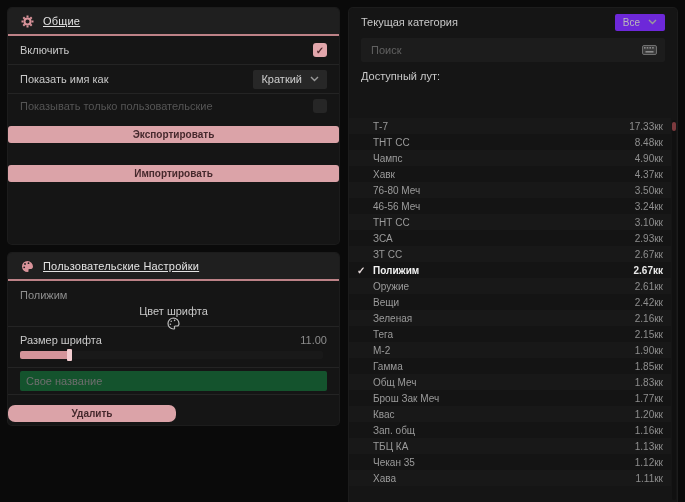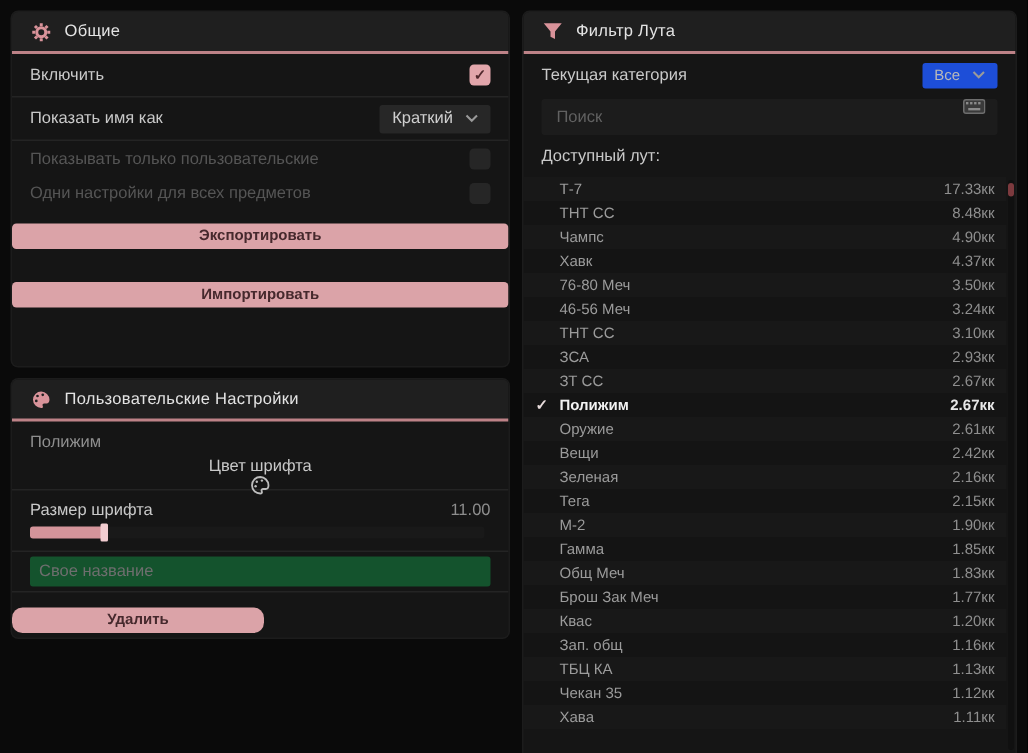--- a/index.html
+++ b/index.html
@@ -10,41 +10,41 @@
     color:#cfcfcf;font-size:11px;
   }
   .panel{
     position:absolute;background:#151515;border-radius:4px;
     box-shadow:0 0 0 1px #1c1c1c;overflow:hidden;
   }
   .panel-header{
     height:26px;background:#1f1f1f;display:flex;align-items:center;
     padding:0 12px;gap:9px;border-bottom:2px solid #bd8287;
   }
-  .panel-title{color:#e3e3e3;font-size:11px;letter-spacing:.2px;}
+  .panel-title{color:#e3e3e3;font-size:11px;letter-spacing:.2px;text-decoration:underline;}
   .hicon{width:14px;height:14px;display:flex;align-items:center;justify-content:center;}
   .row{
     display:flex;align-items:center;justify-content:space-between;
     padding:0 12px;
   }
   .sep{border-bottom:1px solid #242424;}
   .lbl{color:#c9c9c9;}
   .lbl.dim{color:#555555;}
   .checkbox{
     width:14px;height:14px;border-radius:3px;background:#e2a6ab;
     display:flex;align-items:center;justify-content:center;
     color:#50282c;font-size:10px;font-weight:bold;cursor:pointer;
   }
   .checkbox.off{background:#262626;color:transparent;}
   .combo{
     background:#272727;border-radius:2px;height:19px;
     display:flex;align-items:center;gap:8px;padding:0 8px;
     color:#cfcfcf;cursor:pointer;
   }
-  .combo.small{background:#1d4ed8;height:17px;color:#b9b9b9;font-size:10px;}
+  .combo.small{background:#6d28d9;height:17px;color:#b9b9b9;font-size:10px;}
   .btn{
     background:#dba3a8;color:#46292d;border:none;border-radius:3px;
     font-family:"Liberation Sans", sans-serif;font-size:10px;
     padding:3px 14px;cursor:pointer;font-weight:bold;
   }
   .btn.wide{padding:3px 0;width:168px;border-radius:7px;}
   .btn-row{display:flex;justify-content:center;gap:22px;margin-top:9px;flex-direction:column;}
   .section-label{color:#8f8f8f;padding:8px 12px 4px 12px;}
   .slider-wrap{padding:2px 12px 6px 12px;}
   .slider-track{position:relative;height:8px;width:303px;background:#191919;border-radius:2px;}
@@ -52,21 +52,21 @@
   .slider-grab{position:absolute;left:47px;top:-2px;width:5px;height:12px;background:#f2ccd0;border-radius:1px;cursor:pointer;}
   .value-text{color:#8d8d8d;}
   .text-input{
     background:#14532d;border:none;outline:none;color:#cfcfcf;
     font-family:"Liberation Sans", sans-serif;font-size:11px;
     height:20px;width:100%;padding:0 6px;border-radius:2px;
   }
   .text-input::placeholder{color:#6e6e6e;}
   .search-box{
     margin:2px 12px 4px 12px;height:24px;background:#1c1c1c;border-radius:2px;
-    display:flex;padding:0 8px;gap:8px;
+    display:flex;align-items:center;padding:0 8px;gap:8px;
   }
   .search-box input{
     flex:1;background:transparent;border:none;outline:none;color:#cfcfcf;
     font-family:"Liberation Sans", sans-serif;font-size:11px;
   }
   .search-box input::placeholder{color:#616161;}
   .loot-list{position:absolute;left:0;right:6px;top:110px;bottom:0;overflow:hidden;}
   .loot-row{
     height:16px;display:flex;align-items:center;justify-content:space-between;
     padding:0 8px 0 24px;font-size:10px;position:relative;cursor:pointer;
@@ -120,24 +120,20 @@
           <polyline points="1,1 4.5,4.5 8,1" stroke="#9a9a9a" stroke-width="1.4" fill="none"></polyline>
         </svg>
       </span>
     </div>
 
     <div class="row" style="height:23px;">
       <span class="lbl dim">Показывать только пользовательские</span>
       <span class="checkbox off">✓</span>
     </div>
 
-    <div class="row" style="height:23px;">
-      <span class="lbl dim">Одни настройки для всех предметов</span>
-      <span class="checkbox off">✓</span>
-    </div>
 
     <div class="btn-row">
       <button class="btn">Экспортировать</button>
       <button class="btn">Импортировать</button>
     </div>
   </div>
 
   <div class="panel" style="left:8px;top:253px;width:331px;height:172px;">
     <div class="panel-header">
       <span class="hicon">
@@ -179,28 +175,20 @@
     <div class="row sep" style="height:26px;">
       <input class="text-input" type="text" placeholder="Свое название" style="">
     </div>
 
     <div class="btn-row" style="margin-top:10px;">
       <button class="btn wide">Удалить</button>
     </div>
   </div>
 
   <div class="panel" style="left:349px;top:8px;width:328px;height:494px;border-bottom-left-radius:0;border-bottom-right-radius:0;">
-    <div class="panel-header">
-      <span class="hicon">
-        <svg width="13" height="12" viewBox="0 0 13 12">
-          <path d="M0.5 0.5h12L8 6v5l-3-1.5V6z" fill="#d9939a"></path>
-        </svg>
-      </span>
-      <span class="panel-title">Фильтр Лута</span>
-    </div>
 
     <div class="row" style="height:28px;">
       <span class="lbl">Текущая категория</span>
       <span class="combo small">
         <span>Все</span>
         <svg width="9" height="6" viewBox="0 0 9 6">
           <polyline points="1,1 4.5,4.5 8,1" stroke="#9a9a9a" stroke-width="1.4" fill="none"></polyline>
         </svg>
       </span>
     </div>

